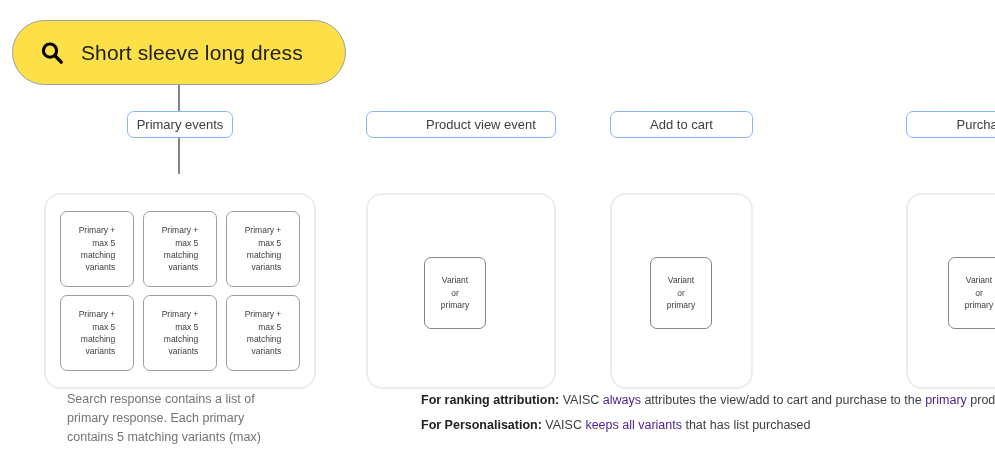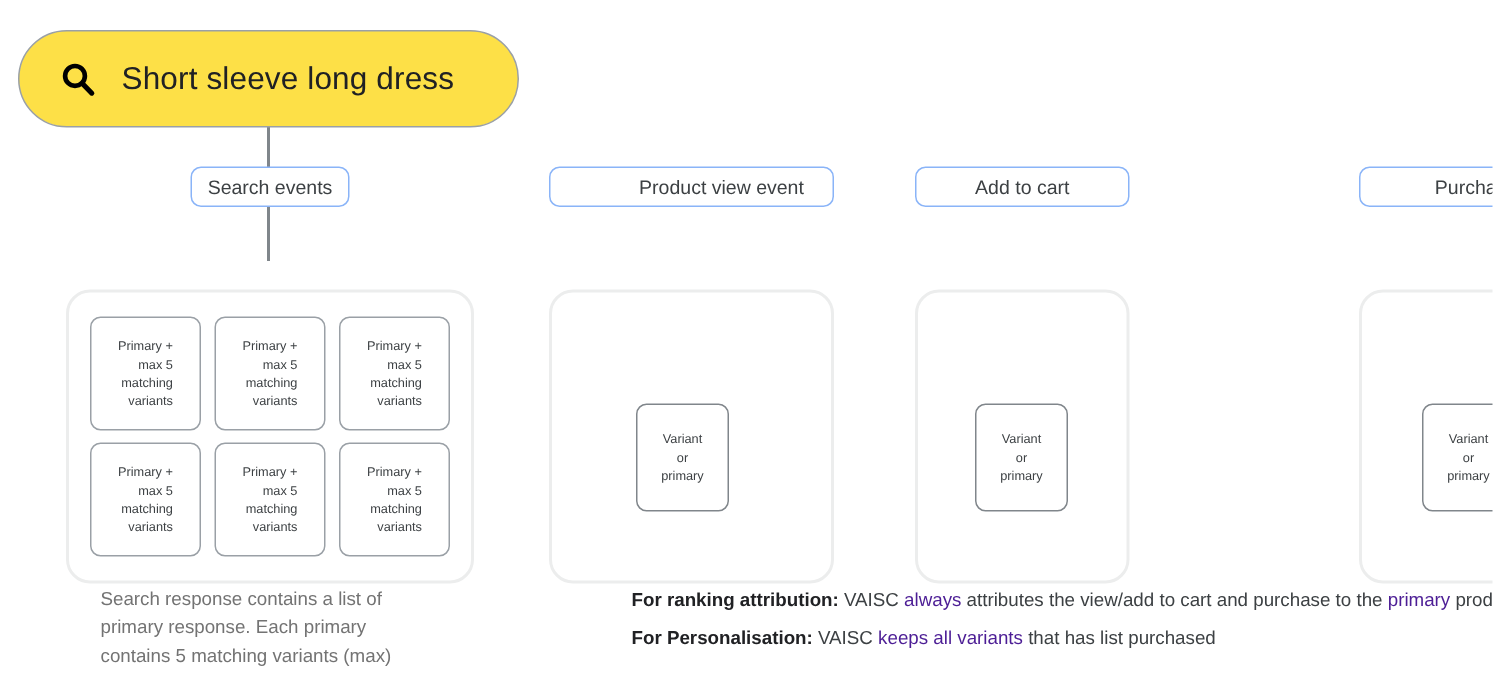--- a/index.html
+++ b/index.html
@@ -154,21 +154,20 @@
     border: 1.2px solid #80868b;
     border-radius: 7px;
     background: #ffffff;
     display: flex;
     align-items: center;
     justify-content: center;
     text-align: center;
     font-size: 8.5px;
     line-height: 1.5;
     color: #3c4043;
-    margin-top: 12px;
   }
   .col-2 .variant-box { left: 56px;  top: 62px; width: 62px; height: 72px; }
   .col-3 .variant-box { left: 38px;  top: 62px; width: 62px; height: 72px; }
   .col-4 .variant-box { left: 40px;  top: 62px; width: 62px; height: 72px; }
 
   
   .caption-left {
     position: absolute;
     left: 67px;
     top: 390px;
@@ -202,21 +201,21 @@
         <circle cx="11" cy="10.6" r="6.6" fill="none" stroke="#000000" stroke-width="3.1"></circle>
         <line x1="15.9" y1="15.6" x2="22.2" y2="22.1" stroke="#000000" stroke-width="3.4" stroke-linecap="round"></line>
       </svg>
     </span>
     <span class="search-text">Short sleeve long dress</span>
   </div>
 
   <div class="connector"></div>
 
   <div class="column col-1">
-    <div class="pill">Search events</div>
+    <div class="pill">Primary events</div>
     <div class="panel">
       <div class="card-grid">
         <div class="primary-card">
           <span>
             <span>Primary +</span><br>
             <span>max 5</span><br>
             <span>matching</span><br>
             <span>variants</span>
           </span>
         </div>

